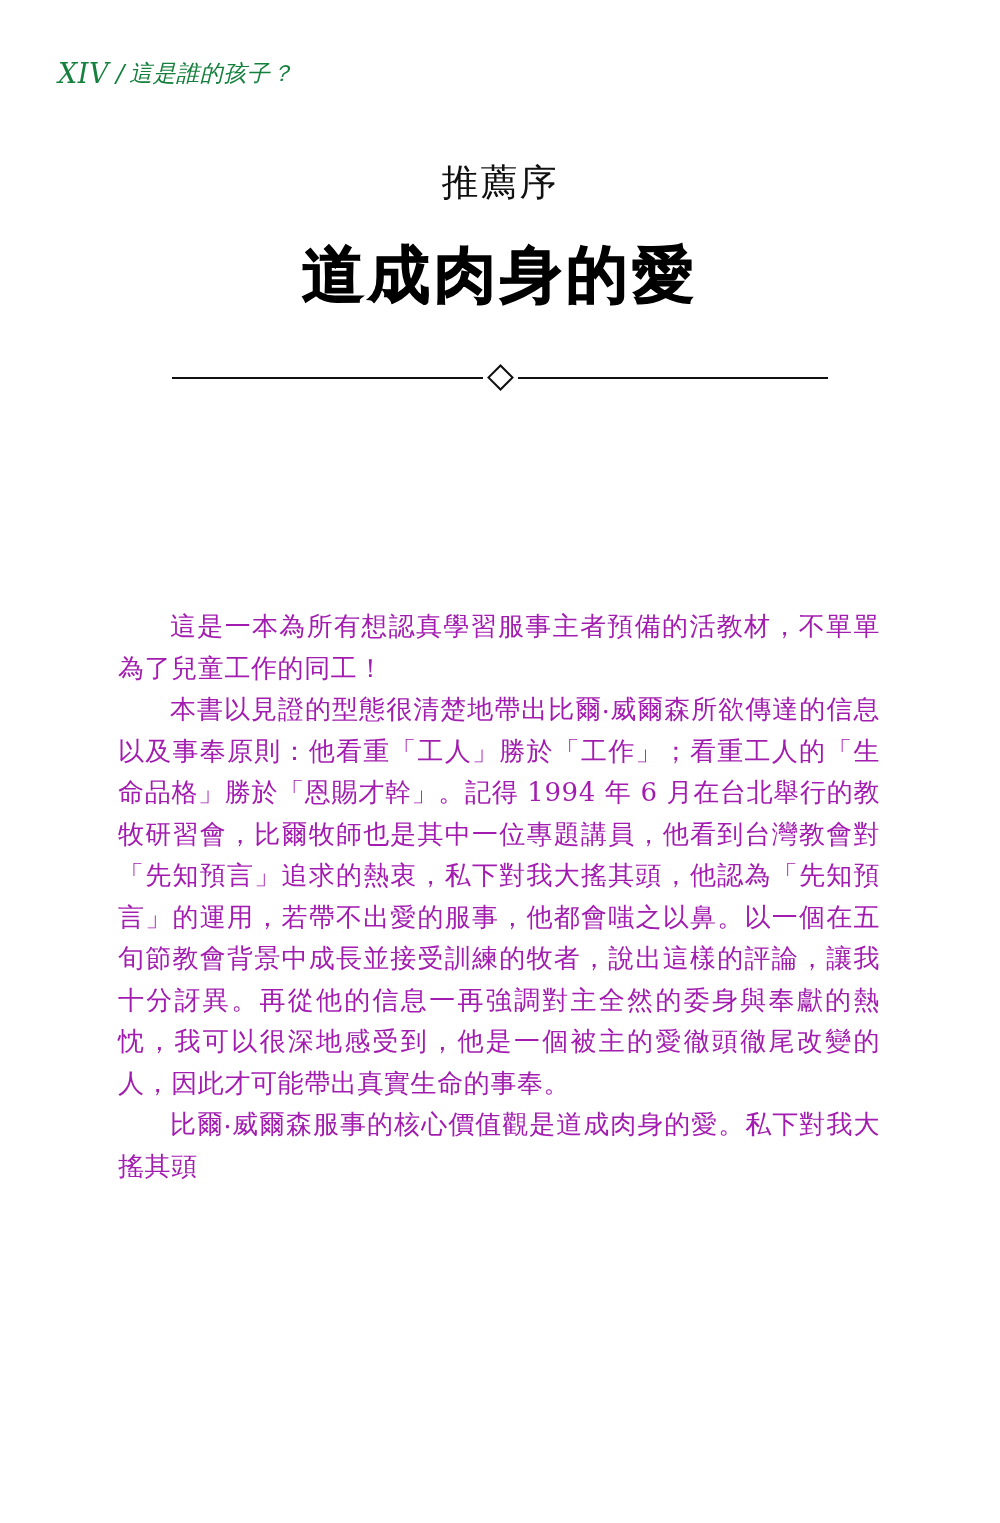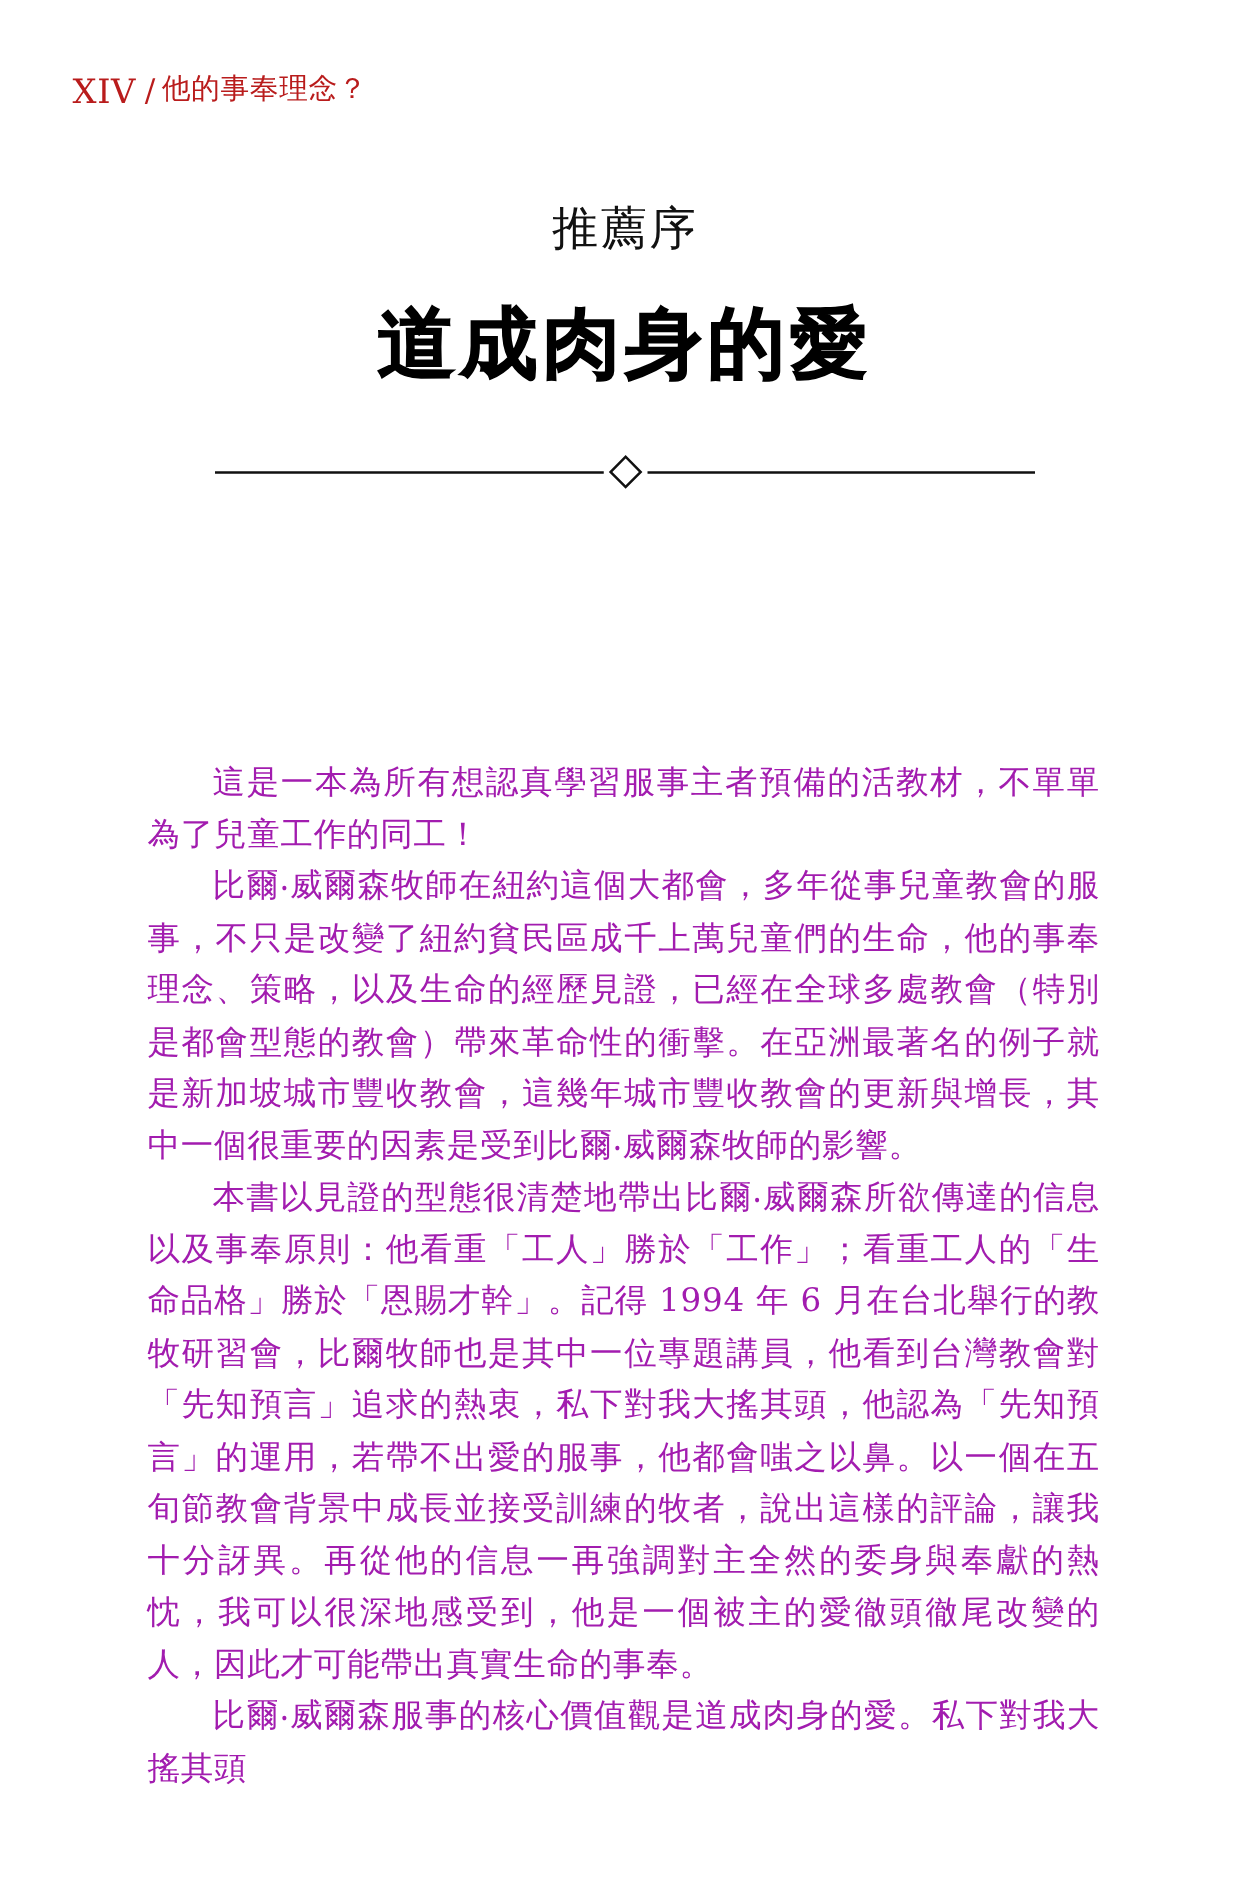--- a/index.html
+++ b/index.html
@@ -20,23 +20,24 @@
     overflow: hidden;
     margin: 0 auto;
   }
 
   
   .running-header {
     position: absolute;
     left: 58px;
     top: 60px;
     display: flex;
-    align-items: flex-start;
+    align-items: center;
     white-space: nowrap;
-    color: #b91c1c;
+    color: #15803d;
+    font-style: italic;
   }
   .running-header .folio {
     font-family: "DejaVu Serif", "Liberation Serif", serif;
     font-size: 27px;
     letter-spacing: 0.5px;
     line-height: 1;
   }
   .running-header .sep {
     font-family: "DejaVu Serif", "Liberation Serif", serif;
     font-size: 25px;
@@ -125,34 +126,33 @@
   }
 </style>
 </head>
 <body>
 
 <div class="page">
 
   <div class="running-header">
     <span class="folio">XIV</span>
     <span class="sep">/</span>
-    <span class="book-title">他的事奉理念？</span>
+    <span class="book-title">這是誰的孩子？</span>
   </div>
 
   <div class="title-block">
     <div class="kicker">推薦序</div>
     <h1 class="main-title">道成肉身的愛</h1>
   </div>
 
   <div class="ornament-rule">
     <span class="bar"></span>
     <span class="diamond"></span>
     <span class="bar"></span>
   </div>
 
   <div class="body-text">
     <p>這是一本為所有想認真學習服事主者預備的活教材，不單單為了兒童工作的同工！</p>
-    <p>比爾‧威爾森牧師在紐約這個大都會，多年從事兒童教會的服事，不只是改變了紐約貧民區成千上萬兒童們的生命，他的事奉理念、策略，以及生命的經歷見證，已經在全球多處教會（特別是都會型態的教會）帶來革命性的衝擊。在亞洲最著名的例子就是新加坡城市豐收教會，這幾年城市豐收教會的更新與增長，其中一個很重要的因素是受到比爾‧威爾森牧師的影響。</p>
     <p>本書以見證的型態很清楚地帶出比爾‧威爾森所欲傳達的信息以及事奉原則：他看重「工人」勝於「工作」；看重工人的「生命品格」勝於「恩賜才幹」。記得 1994 年 6 月在台北舉行的教牧研習會，比爾牧師也是其中一位專題講員，他看到台灣教會對「先知預言」追求的熱衷，私下對我大搖其頭，他認為「先知預言」的運用，若帶不出愛的服事，他都會嗤之以鼻。以一個在五旬節教會背景中成長並接受訓練的牧者，說出這樣的評論，讓我十分訝異。再從他的信息一再強調對主全然的委身與奉獻的熱忱，我可以很深地感受到，他是一個被主的愛徹頭徹尾改變的人，因此才可能帶出真實生命的事奉。</p>
     <p>比爾‧威爾森服事的核心價值觀是道成肉身的愛。私下對我大搖其頭</p>
   </div>
 
 </div>
 
 </body></html>

